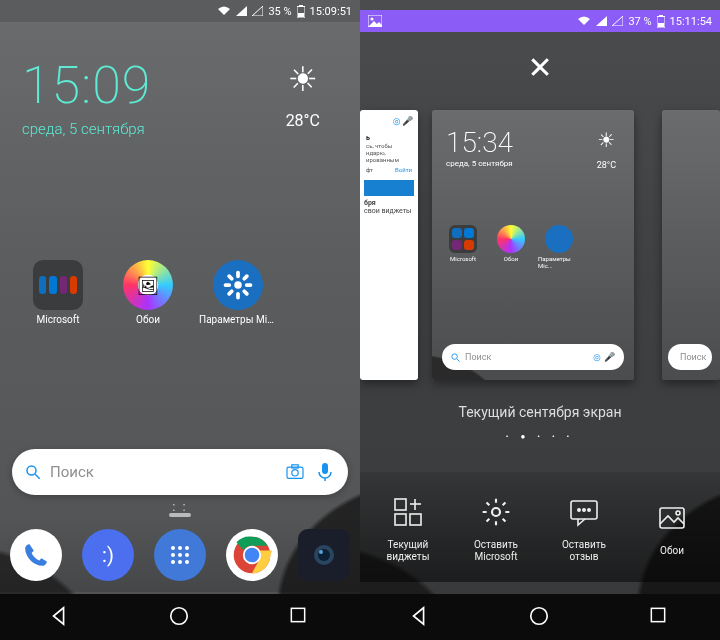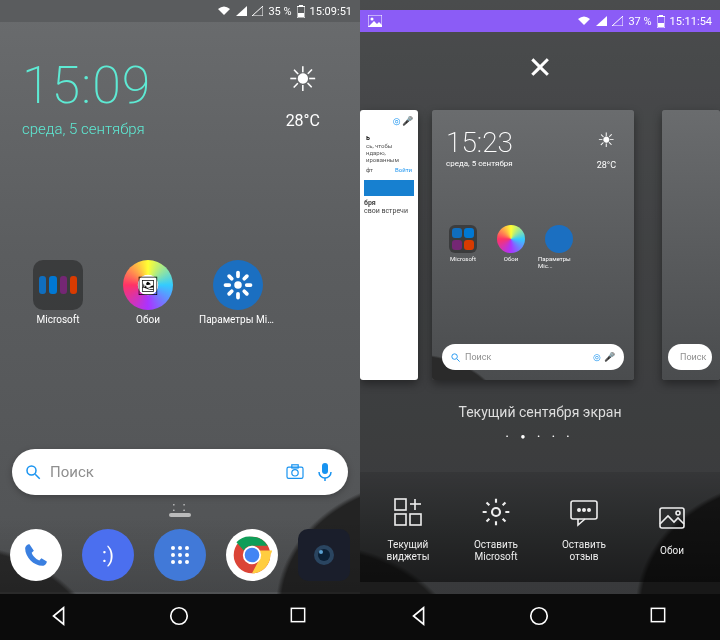--- a/index.html
+++ b/index.html
@@ -287,27 +287,27 @@
         <div class="card card-left">
           <div style="display:flex;justify-content:flex-end;gap:3px;font-size:9px;color:#1893f0;">◎ 🎤</div>
           <div style="background:#fff;margin-top:6px;padding:2px;font-size:6px;color:#555;">
             <b style="color:#222;font-size:7px;">ь</b><br>сь, чтобы<br>ндарю,<br>ированным
             <div style="display:flex;justify-content:space-between;margin-top:3px;">
                 <span>фт</span>
                 <span style="color:#1893f0">Войти</span>
               </div>
           </div>
           <div style="background:#1780d0;height:16px;margin-top:5px;"></div>
-          <div style="font-size:7px;color:#444;margin-top:3px;"><b>бря</b><br><span>свои встречи</span></div>
+          <div style="font-size:7px;color:#444;margin-top:3px;"><b>бря</b><br><span>свои виджеты</span></div>
         </div>
 
         <div class="card card-home">
           <div class="bgmini"></div>
           <div class="mini-clock">
-            <div class="t">15:23</div>
+            <div class="t">15:34</div>
             <div class="d">среда, 5 сентября</div>
           </div>
           <div class="mini-w">
             <div class="s">☀</div>
               <div class="tp">28°C</div>
           </div>
           <div class="mini-apps">
             <div class="ma">
                 <div class="mic folder" style="padding:3px;gap:1px;">
                   <div class="mini" style="width:10px;height:10px;background:#106ebe"></div>

